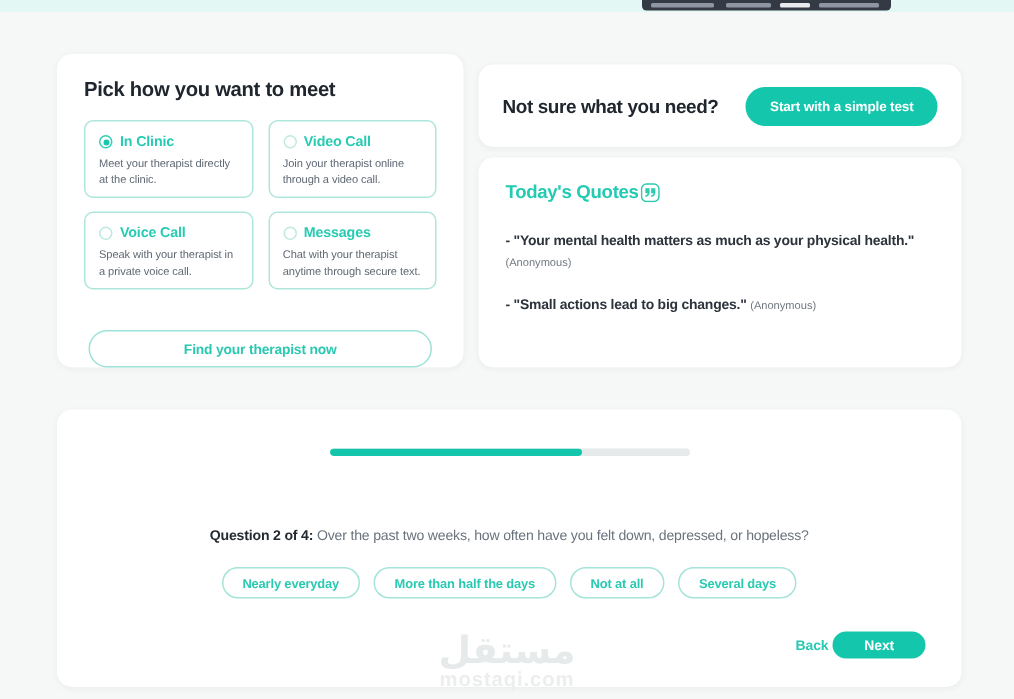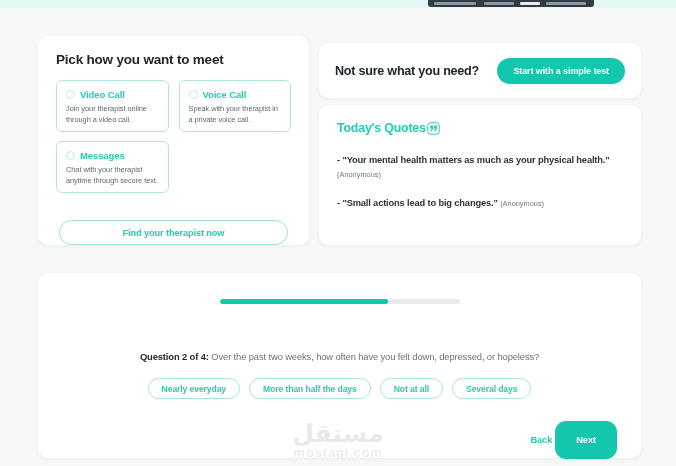--- a/index.html
+++ b/index.html
@@ -290,21 +290,21 @@
     font-size: 9.3px;
     font-weight: bold;
     cursor: pointer;
     letter-spacing: -0.1px;
   }
   .next-btn {
     background: #14c7ac;
     border: none;
     border-radius: 11px;
     color: #fff;
-    height: 38px;
+    height: 18px;
     padding: 0 21px;
     font-family: "Liberation Sans", sans-serif;
     font-size: 9.3px;
     font-weight: bold;
     cursor: pointer;
     letter-spacing: -0.1px;
   }
 
   
   .watermark {
@@ -343,20 +343,27 @@
   <span class="bar b4"></span>
 </div>
 
 <div class="page">
 
   <div class="card" id="meet-card">
     <div class="meet-title">Pick how you want to meet</div>
 
     <div class="options-grid">
 
+      <div class="option">
+        <div class="option-head">
+          <span class="radio checked"></span>
+          <span class="option-label">In Clinic</span>
+        </div>
+        <div class="option-desc">Meet your therapist directly at the clinic.</div>
+      </div>
 
       <div class="option">
         <div class="option-head">
           <span class="radio light"></span>
           <span class="option-label">Video Call</span>
         </div>
         <div class="option-desc">Join your therapist online through a video call.</div>
       </div>
 
       <div class="option">

